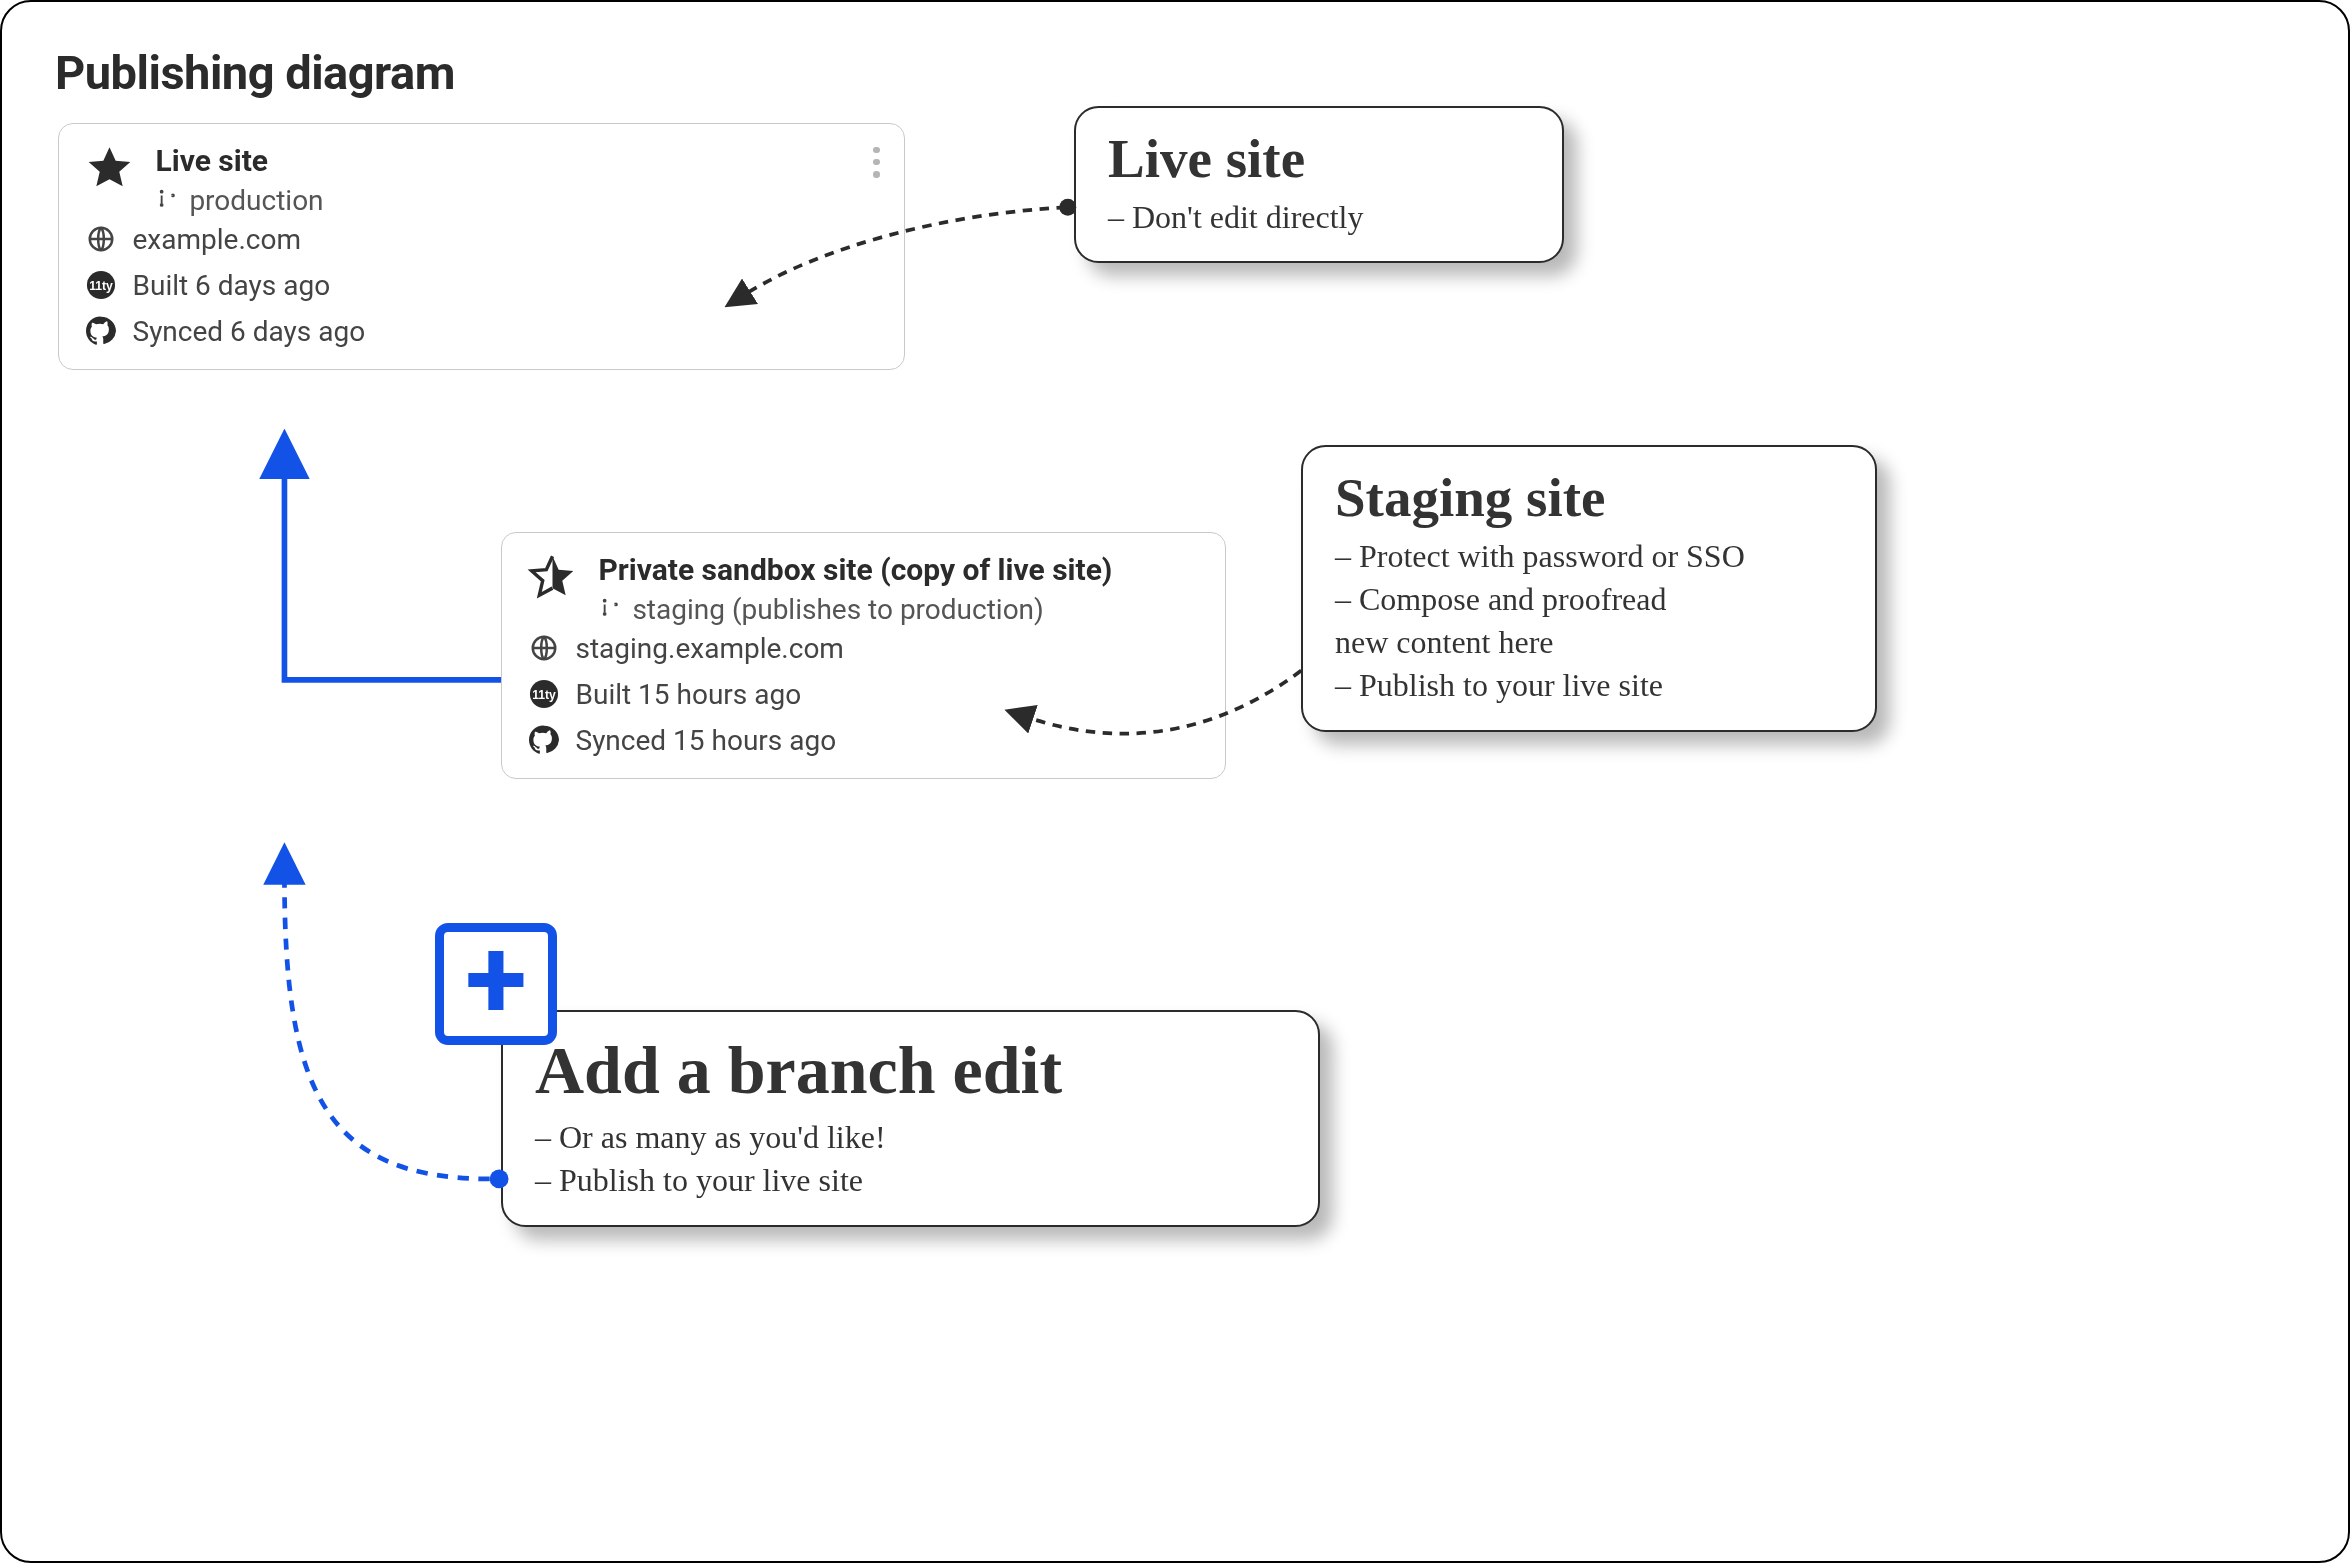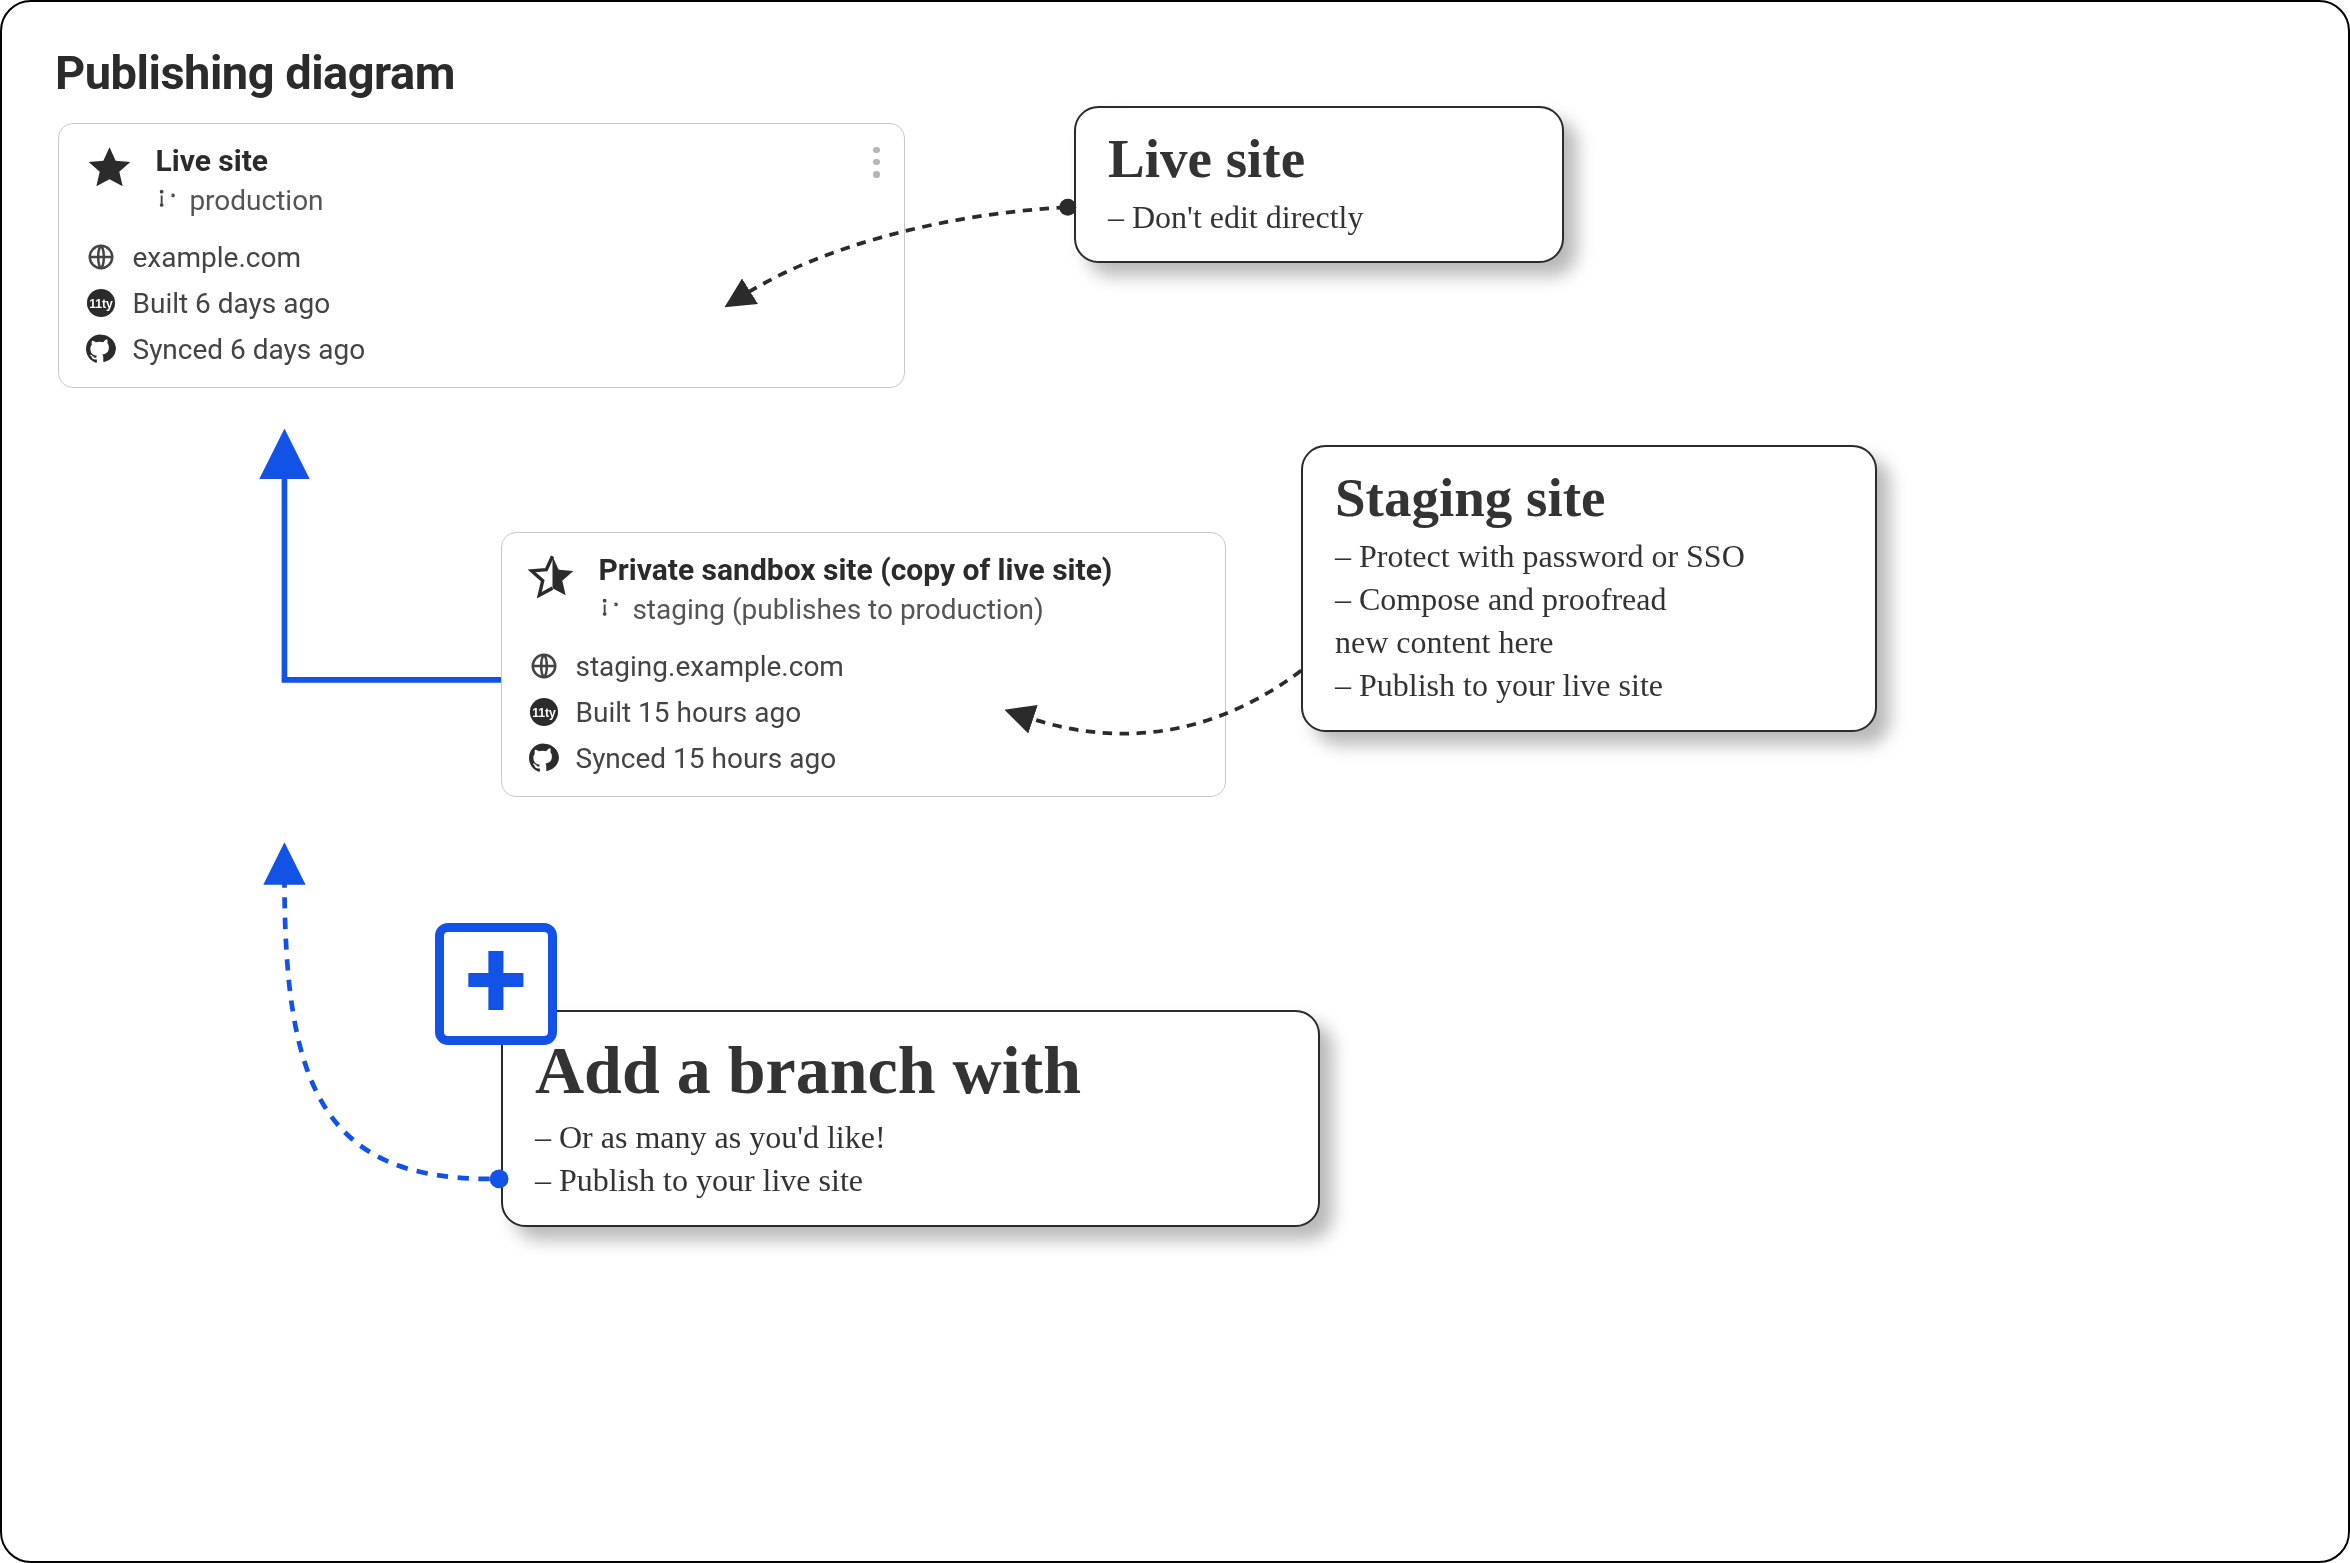--- a/index.html
+++ b/index.html
@@ -43,21 +43,21 @@
     position:absolute; right:24.5px; top:22.6px;
     color:var(--muted); font-size:32px; line-height:0.35;
     letter-spacing:0; display:flex; flex-direction:column; gap:5.6px;
   }
   .site-card .kebab span{display:block;width:6.6px;height:6.6px;border-radius:50%;background:#b5b5b5;}
   .sc-head { display:flex; align-items:flex-start; gap:21px; }
   .sc-head .star svg{display:block;}
   .sc-titles { display:flex; flex-direction:column; gap:5.6px; }
   .sc-titles .name { font-size:30px; font-weight:700; }
   .sc-titles .branchline { display:flex; align-items:center; gap:11.3px; font-size:28px; color:#555; }
-  .sc-rows { margin-top:24px; display:flex; flex-direction:column; gap:13px; }
+  .sc-rows { margin-top:6px; display:flex; flex-direction:column; gap:13px; }
   .sc-row { display:flex; align-items:center; gap:17px; font-size:28px; color:#444; }
   .sc-row .icon{width:32px;height:32px;display:flex;align-items:center;justify-content:flex-end;}
   
   .note {
     position:absolute;
     box-sizing:border-box;
     background:#fff;
     border:2.8px solid var(--note-border);
     border-radius:24.5px;
     padding:19px 32px 22.6px 32px;
@@ -217,21 +217,21 @@
       <li class="nobullet">new content here</li>
       <li>Publish to your live site</li>
     </ul>
   </div>
 
   <div class="plus-square" style="left:433px; top:921px;">
     <span class="plus">+</span>
   </div>
 
   <div class="note" style="left:499px; top:1008px; width:819px;">
-    <div class="note-title big">Add a branch with</div>
+    <div class="note-title big">Add a branch edit</div>
     <ul>
       <li>Or as many as you'd like!</li>
       <li>Publish to your live site</li>
     </ul>
   </div>
 
   <svg class="svg-layer" viewBox="0 0 2496 1660">
     <defs>
       <marker id="arrow-blue" viewBox="0 0 12 12" refX="2" refY="6" markerWidth="9" markerHeight="9" orient="auto-start-reverse">
         <path d="M0,0 L12,6 L0,12 Z" fill="#1352e6"></path>

